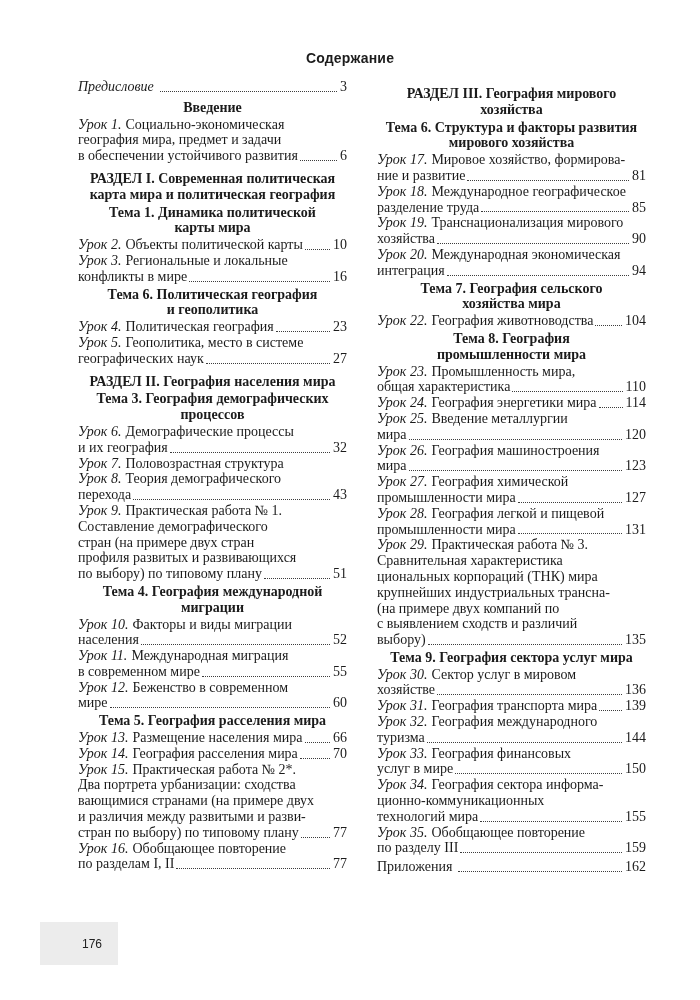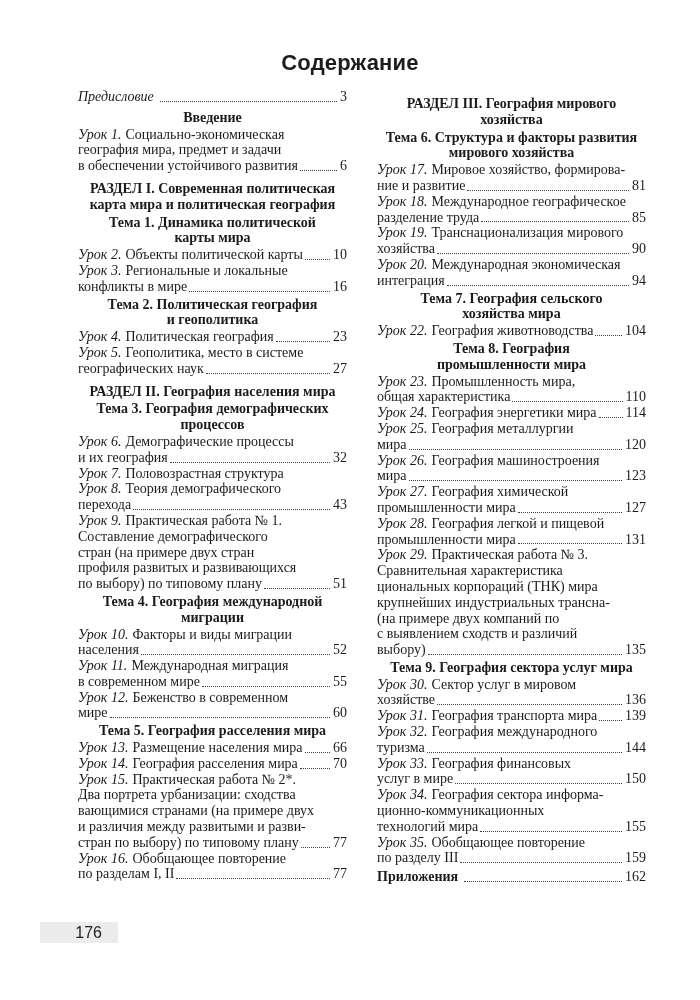--- a/index.html
+++ b/index.html
@@ -9,21 +9,21 @@
     position: relative;
     overflow: hidden;
     font-family: "Liberation Serif", serif;
     color: #1b1b1b;
   }
   .page-title {
     margin-top: 50px;
     text-align: center;
     font-family: "Liberation Sans", sans-serif;
     font-weight: bold;
-    font-size: 22px;
+    font-size: 14px;
     letter-spacing: 0.2px;
     color: #1c1c1c;
   }
   .columns {
     display: flex;
     margin: 13px 54px 0 78px;
     gap: 30px;
     font-size: 14px;
     line-height: 15.8px;
   }
@@ -33,36 +33,36 @@
     text-align: center;
     white-space: pre-line;
   }
   .heading.section { margin-top: 7px; margin-bottom: 2px; }
   .heading.theme   { margin-top: 2px; margin-bottom: 1px; }
   .entry.space-after  { margin-bottom: 5px; }
   .entry.space-before { margin-top: 3px; }
   .line.last { display: flex; }
   .label { margin-right: 4px; white-space: nowrap; }
   .label.italic { font-style: italic; }
-  .label.bold   { font-weight: bold; }
+  .label.bold   { font-weight: normal; }
   .txt { min-width: 0; }
   .leader { flex: 1 1 8px; min-width: 6px; margin: 0 3px 0 2px; position: relative; }
   .leader::after {
     content: "";
     position: absolute; left: 0; right: 0; bottom: 3px;
     border-bottom: 1.7px dotted #3d3d3d;
   }
   .pg { white-space: nowrap; }
   .footer-page {
     position: absolute;
     left: 40px; top: 922px;
-    width: 78px; height: 21px;
+    width: 78px; height: 43px;
     background: #ececec;
     font-family: "Liberation Sans", sans-serif;
-    font-size: 16px;
+    font-size: 12px;
     color: #222222;
     display: flex; align-items: center; justify-content: flex-end;
     padding-right: 16px;
     box-sizing: border-box;
   }
 </style>
 </head>
 <body>
 
 <div class="page-title">Содержание</div>
@@ -100,21 +100,21 @@
         </div>
       </div>
       <div class="entry">
         <div class="line"><span class="label italic">Урок 3.</span><span class="txt">Региональные и локальные</span></div>
         <div class="line last">
           <span class="txt">конфликты в мире</span>
           <span class="leader"></span>
           <span class="pg">16</span>
         </div>
       </div>
-      <div class="heading theme">Тема 2. Политическая география
+      <div class="heading theme">Тема 6. Политическая география
 и геополитика</div>
       <div class="entry">
         <div class="line last">
           <span class="label italic">Урок 4.</span>
           <span class="txt">Политическая география</span>
           <span class="leader"></span>
           <span class="pg">23</span>
         </div>
       </div>
       <div class="entry">
@@ -280,21 +280,21 @@
       </div>
       <div class="entry">
         <div class="line last">
           <span class="label italic">Урок 24.</span>
           <span class="txt">География энергетики мира</span>
           <span class="leader"></span>
           <span class="pg">114</span>
         </div>
       </div>
       <div class="entry">
-        <div class="line"><span class="label italic">Урок 25.</span><span class="txt">География металлургии</span></div>
+        <div class="line"><span class="label italic">Урок 25.</span><span class="txt">Введение металлургии</span></div>
         <div class="line last">
           <span class="txt">мира</span>
           <span class="leader"></span>
           <span class="pg">120</span>
         </div>
       </div>
       <div class="entry">
         <div class="line"><span class="label italic">Урок 26.</span><span class="txt">География машиностроения</span></div>
         <div class="line last">
           <span class="txt">мира</span>

